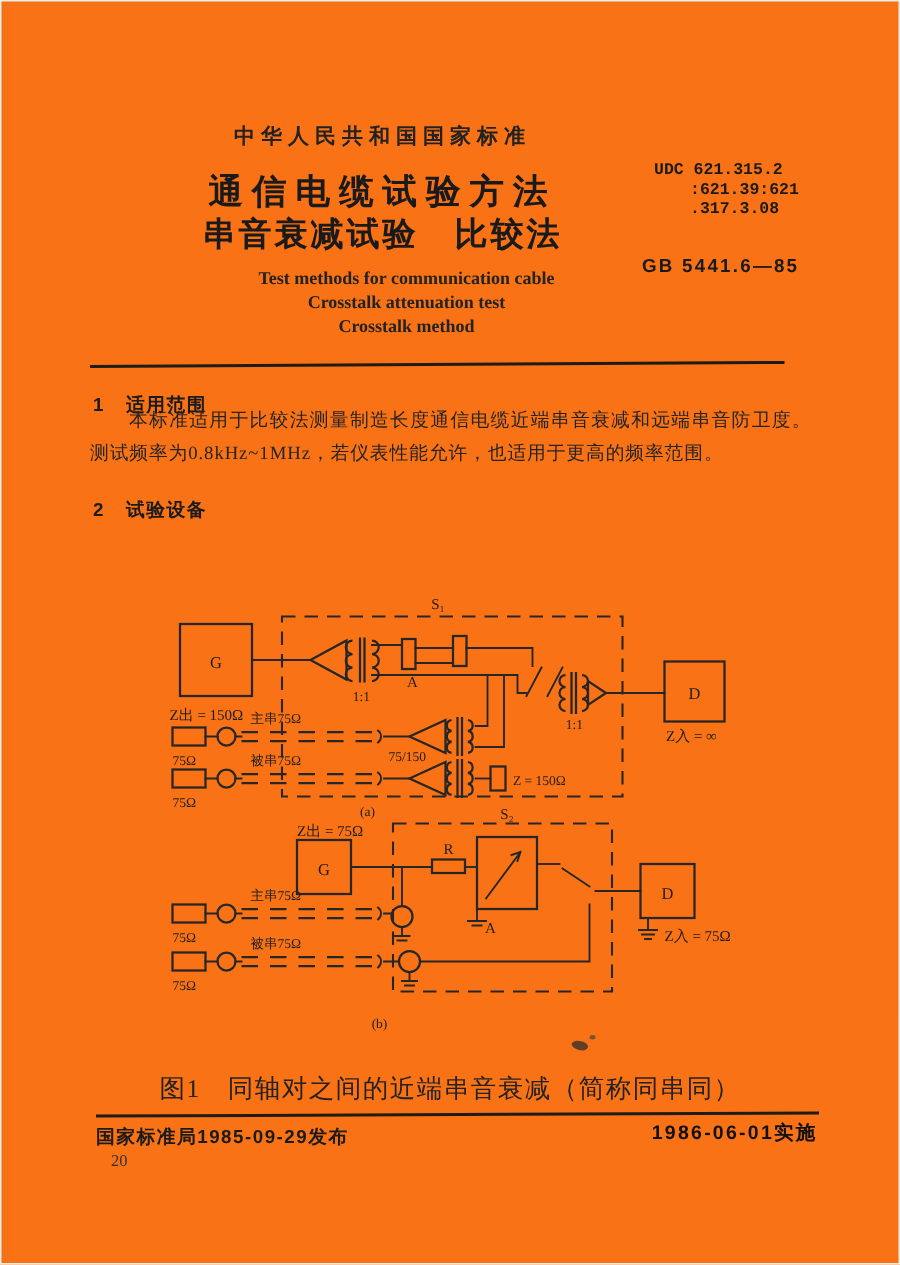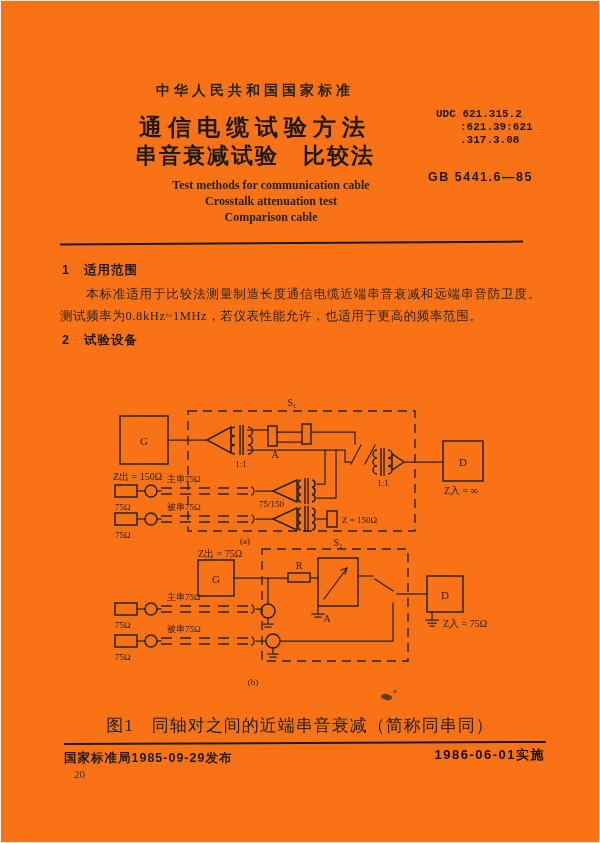--- a/index.html
+++ b/index.html
@@ -48,21 +48,21 @@
     left:62px;font-weight:bold;font-size:12.5px;color:#1b1b1b;
     font-family:"Liberation Sans","DejaVu Sans",sans-serif;letter-spacing:1px;
   }
   .sec1-head{top:262px;} .sec2-head{top:332px;}
   .sec-head .num{margin-right:14px;}
   .body-para{
     left:60px;width:481px;margin:0;
     font-size:12.5px;line-height:22px;letter-spacing:0.6px;
     text-align:justify;text-indent:26px;color:#242424;
   }
-  .para1{top:283px;} .para2{top:352px;}
+  .para1{top:269px;} .para2{top:352px;}
   .fig-caption{
     top:714px;left:0;width:600px;text-align:center;
     font-size:17px;letter-spacing:1px;color:#222;
   }
   .footer-issued{
     top:750px;left:64px;font-weight:bold;font-size:12.5px;letter-spacing:1px;color:#1b1b1b;
     font-family:"Liberation Sans","DejaVu Sans",sans-serif;
   }
   .footer-effective{
     top:746px;right:55px;font-weight:bold;font-size:13px;letter-spacing:1.5px;color:#111;
@@ -95,21 +95,21 @@
   <div class="abs udc">
     <div>UDC 621.315.2</div>
     <div class="indent">:621.39:621</div>
     <div class="indent">.317.3.08</div>
   </div>
   <div class="abs gbcode">GB 5441.6—85</div>
 
   <div class="abs entitle">
     <div>Test methods for communication cable</div>
     <div>Crosstalk attenuation test</div>
-    <div>Comparison cable</div>
+    <div>Crosstalk method</div>
   </div>
 
   <div class="abs rule rule-top"></div>
 
   <div class="abs sec-head sec1-head">
     <span class="num">1</span><span>适用范围</span>
   </div>
   <p class="abs body-para para1">本标准适用于比较法测量制造长度通信电缆近端串音衰减和远端串音防卫度。测试频率为0.8kHz~1MHz，若仪表性能允许，也适用于更高的频率范围。</p>
 
   <div class="abs sec-head sec2-head">

